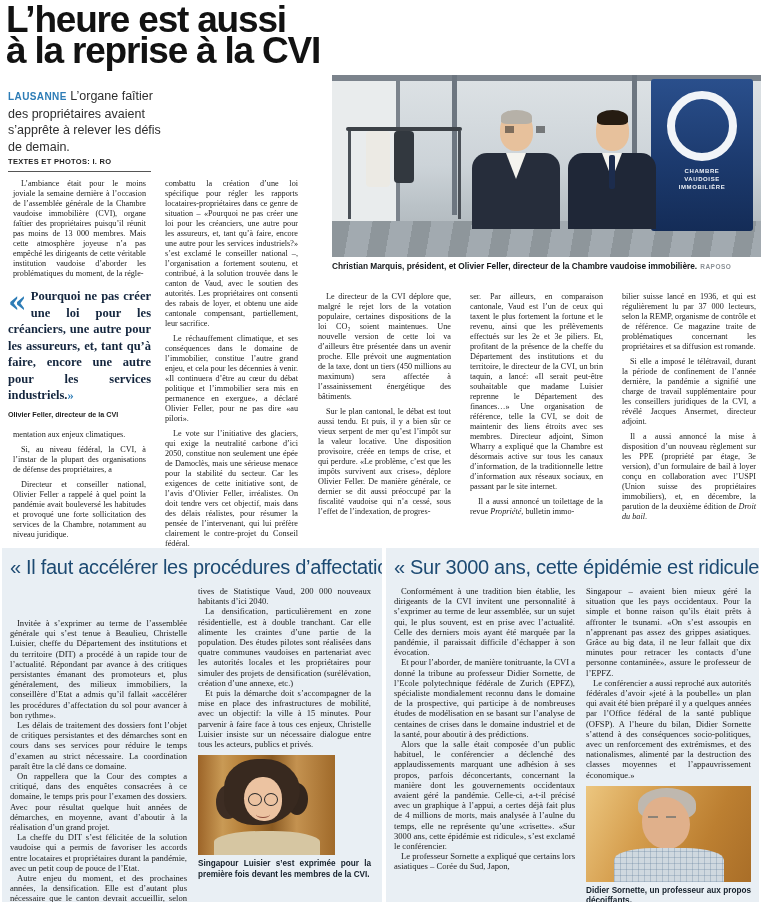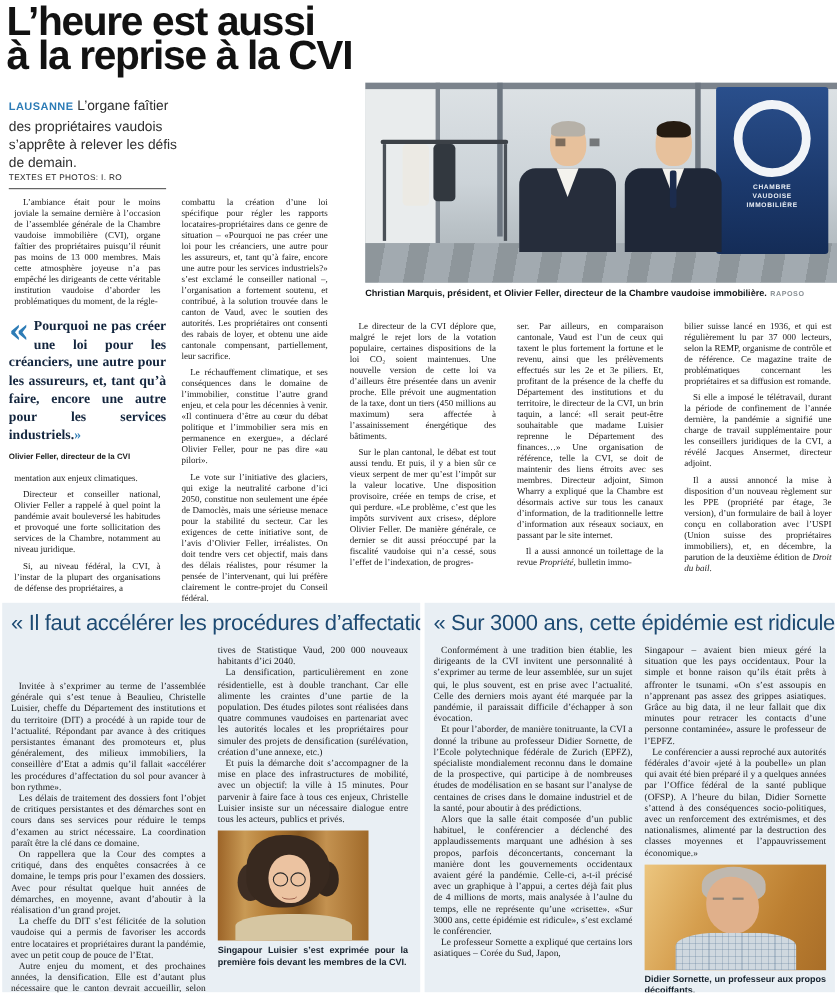--- a/index.html
+++ b/index.html
@@ -5,21 +5,21 @@
   html,body{margin:0;padding:0;background:#fff;}
   .page{position:relative;width:761px;height:908px;background:#fff;overflow:hidden;
         font-family:"Liberation Serif",serif;color:#1a1a1a;}
   
   .headline{position:absolute;left:6px;top:4px;margin:0;font-family:"Liberation Sans",sans-serif;
         font-weight:700;font-size:37px;line-height:31px;letter-spacing:-1.2px;color:#121212;}
   .lead{position:absolute;left:8px;top:88px;width:158px;margin:0;
         font-family:"Liberation Sans",sans-serif;font-size:12.5px;line-height:16.5px;color:#2e2e2e;}
   .kicker{color:#2d7cb6;font-weight:700;font-size:10px;letter-spacing:.4px;}
   .byline{position:absolute;left:8px;top:157px;width:143px;font-family:"Liberation Sans",sans-serif;
-        font-weight:400;font-size:7.5px;letter-spacing:.3px;color:#222;
+        font-weight:700;font-size:7.5px;letter-spacing:.3px;color:#222;
         padding-bottom:5px;border-bottom:1px solid #555;}
   
   .photo-main{position:absolute;left:332px;top:75px;width:429px;height:182px;margin:0;overflow:hidden;
         background:linear-gradient(180deg,#dde2e5 0%,#ccd3d8 50%,#bac2c7 72%,#a9b0b5 100%);}
   .pm-door{position:absolute;left:0;top:0;width:64px;height:146px;background:#e9eced;border-right:4px solid #7b838c;}
   .pm-frame{position:absolute;top:0;width:5px;background:#6d7680;height:140px;}
   .pm-beam{position:absolute;left:0;right:0;top:0;height:6px;background:#7b838c;}
   .pm-floor{position:absolute;left:0;right:0;bottom:0;height:36px;
         background:repeating-linear-gradient(100deg,#8e969b 0 18px,#a2aab0 18px 40px);}
   .pm-rack-bar{position:absolute;left:14px;top:52px;width:116px;height:4px;background:#3c4147;border-radius:2px;}
@@ -99,21 +99,21 @@
         background-image:repeating-linear-gradient(0deg,rgba(90,120,150,.28) 0 1px,transparent 1px 6px),
                          repeating-linear-gradient(90deg,rgba(90,120,150,.28) 0 1px,transparent 1px 6px);}
 </style>
 </head>
 <body>
 
 <div class="page">
 
   <h1 class="headline"><span>L’heure est aussi</span><br><span>à la reprise à la CVI</span></h1>
 
-  <p class="lead"><span class="kicker">LAUSANNE</span> <span>L’organe faîtier des propriétaires vaudois s’apprête à relever les défis de demain.</span></p>
+  <p class="lead"><span class="kicker">LAUSANNE</span> <span>L’organe faîtier des propriétaires avaient s’apprête à relever les défis de demain.</span></p>
 
   <div class="byline">TEXTES ET PHOTOS: I. RO</div>
 
   <figure class="photo-main">
     <div class="pm-door"></div>
     <div class="pm-beam"></div>
     <div class="pm-frame" style="left:120px"></div>
     <div class="pm-frame" style="left:300px"></div>
     <div class="pm-floor"></div>
     <div class="pm-rack-bar"></div>
@@ -150,22 +150,22 @@
   </figure>
   <div class="caption-main"><span>Christian Marquis, président, et Olivier Feller, directeur de la Chambre vaudoise immobilière.</span><span class="credit">RAPOSO</span></div>
 
   <div class="col c1">
     <p class="indent">L’ambiance était pour le moins joviale la semaine dernière à l’occasion de l’assemblée générale de la Chambre vaudoise immobilière (CVI), organe faîtier des propriétaires puisqu’il réunit pas moins de 13 000 membres. Mais cette atmosphère joyeuse n’a pas empêché les dirigeants de cette véritable institution vaudoise d’aborder les problématiques du moment, de la régle-</p>
     <div class="pullquote">
       <span class="pq-mark">«</span><span class="pq-text">Pourquoi ne pas créer une loi pour les créanciers, une autre pour les assureurs, et, tant qu’à faire, encore une autre pour les services industriels.</span><span class="pq-close">»</span>
       <div class="pq-attr">Olivier Feller, directeur de la CVI</div>
     </div>
     <p>mentation aux enjeux climatiques.</p>
+    <p class="indent">Si, au niveau fédéral, la CVI, à l’instar de la plupart des organisations de défense des propriétaires, a</p>
     <p class="indent">Directeur et conseiller national, Olivier Feller a rappelé à quel point la pandémie avait bouleversé les habitudes et provoqué une forte sollicitation des services de la Chambre, notamment au niveau juridique.</p>
-    <p class="indent">Si, au niveau fédéral, la CVI, à l’instar de la plupart des organisations de défense des propriétaires, a</p>
   </div>
 
   <div class="col c2">
     <p>combattu la création d’une loi spécifique pour régler les rapports locataires-propriétaires dans ce genre de situation – «Pourquoi ne pas créer une loi pour les créanciers, une autre pour les assureurs, et, tant qu’à faire, encore une autre pour les services industriels?» s’est exclamé le conseiller national –, l’organisation a fortement soutenu, et contribué, à la solution trouvée dans le canton de Vaud, avec le soutien des autorités. Les propriétaires ont consenti des rabais de loyer, et obtenu une aide cantonale compensant, partiellement, leur sacrifice.</p>
     <p class="indent">Le réchauffement climatique, et ses conséquences dans le domaine de l’immobilier, constitue l’autre grand enjeu, et cela pour les décennies à venir. «Il continuera d’être au cœur du débat politique et l’immobilier sera mis en permanence en exergue», a déclaré Olivier Feller, pour ne pas dire «au pilori».</p>
     <p class="indent">Le vote sur l’initiative des glaciers, qui exige la neutralité carbone d’ici 2050, constitue non seulement une épée de Damoclès, mais une sérieuse menace pour la stabilité du secteur. Car les exigences de cette initiative sont, de l’avis d’Olivier Feller, irréalistes. On doit tendre vers cet objectif, mais dans des délais réalistes, pour résumer la pensée de l’intervenant, qui lui préfère clairement le contre-projet du Conseil fédéral.</p>
   </div>
 
   <div class="col c3">
     <p class="indent">Le directeur de la CVI déplore que, malgré le rejet lors de la votation populaire, certaines dispositions de la loi CO₂ soient maintenues. Une nouvelle version de cette loi va d’ailleurs être présentée dans un avenir proche. Elle prévoit une augmentation de la taxe, dont un tiers (450 millions au maximum) sera affectée à l’assainissement énergétique des bâtiments.</p>

